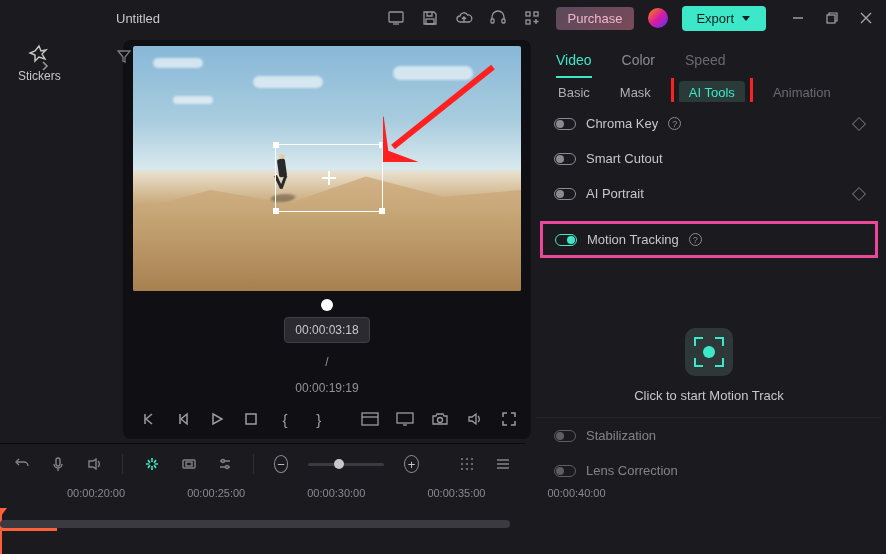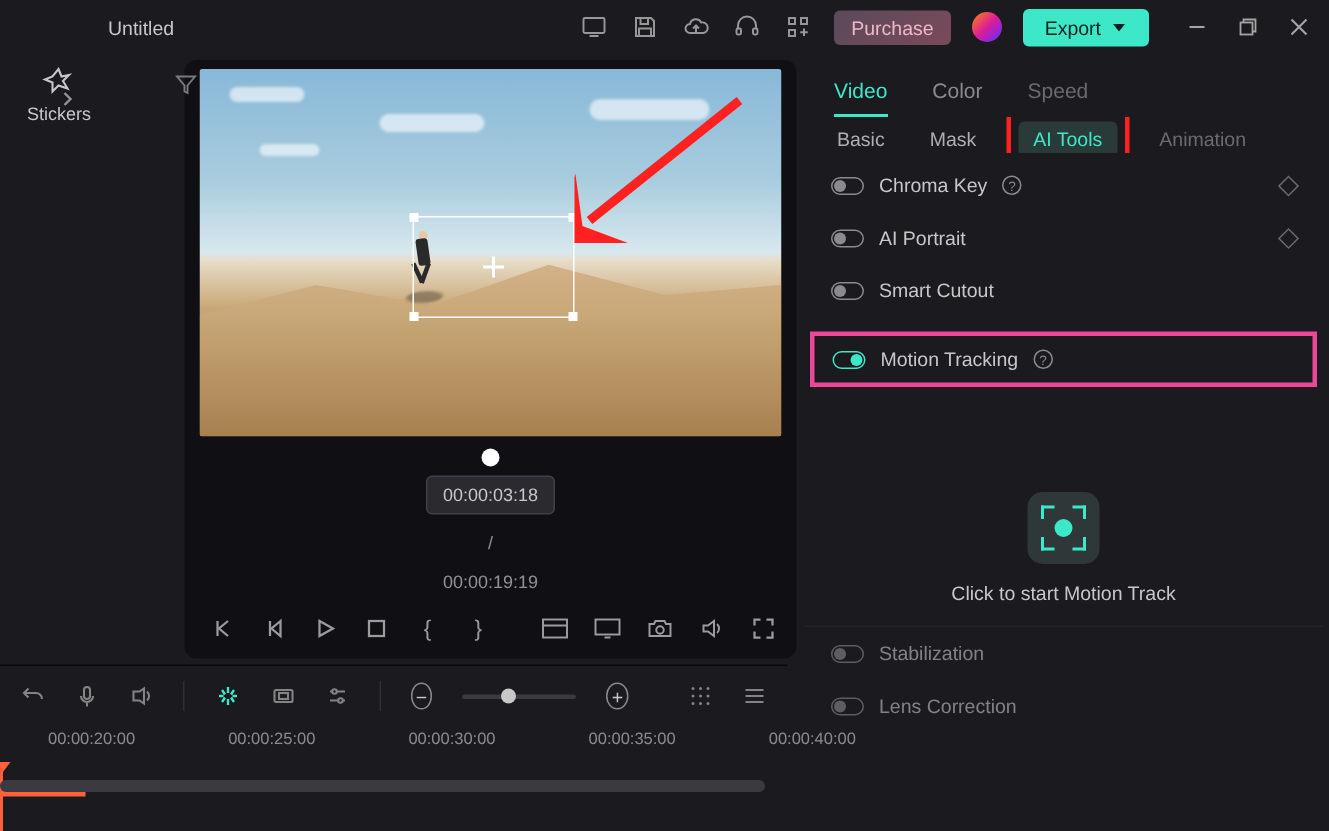--- a/index.html
+++ b/index.html
@@ -1,19 +1,19 @@
 <!DOCTYPE html>
 <html><head>
 <meta charset="utf-8">
 <style>
 * { margin: 0; padding: 0; box-sizing: border-box; font-family: -apple-system, BlinkMacSystemFont, "Segoe UI", Arial, sans-serif; }
 body { width: 886px; height: 554px; background: #1a1a1f; color: #c8c8c8; overflow: hidden; position: relative; }
 
 .titlebar { height: 36px; display: flex; align-items: center; padding: 0 10px; }
-.titlebar .title { font-size: 13px; margin-left: 62px; }
+.titlebar .title { font-size: 13px; margin-left: 106px; }
 .titlebar .right { margin-left: auto; display: flex; align-items: center; gap: 14px; }
 .titlebar .icon { width: 20px; height: 20px; display: flex; align-items: center; justify-content: center; opacity: 0.8; }
 .btn-purchase { background: linear-gradient(135deg, #5a4a5a, #7a4a5a); border-radius: 4px; padding: 4px 12px; font-size: 13px; color: #f0b8c8; }
 .orb { width: 20px; height: 20px; border-radius: 50%; background: linear-gradient(135deg, #ff8a00, #da1b9f, #5533ff); }
 .btn-export { background: #3de8c9; border-radius: 4px; padding: 5px 16px 5px 14px; font-size: 13px; color: #0a2020; display: flex; align-items: center; gap: 8px; }
 .chev-down { width: 0; height: 0; border-left: 4px solid transparent; border-right: 4px solid transparent; border-top: 5px solid #0a2020; }
 
 .main-row { display: flex; height: 407px; }
 
 .sidebar { width: 115px; display: flex; }
@@ -100,21 +100,21 @@
 .props-lower { margin-top: auto; padding: 10px 18px 6px; display: flex; flex-direction: column; gap: 20px; border-top: 1px solid #2a2a30; opacity: 0.6; }
 
 .timeline { height: 110px; border-top: 1px solid #0a0a0e; display: flex; flex-direction: column; width: 525px; }
 .timeline-tools { height: 40px; display: flex; align-items: center; gap: 20px; padding: 0 14px; }
 .tl-icon { width: 18px; height: 18px; display: flex; align-items: center; justify-content: center; opacity: 0.75; }
 .tl-icon.active { color: #3de8c9; opacity: 1; }
 .tl-sep { width: 1px; height: 20px; background: #2e2e34; }
 .zoom-slider { width: 96px; height: 3px; background: #3a3a40; border-radius: 2px; position: relative; }
 .zoom-thumb { position: absolute; top: 50%; left: 40%; transform: translate(-50%,-50%); width: 10px; height: 10px; background: #c8c8c8; border-radius: 50%; }
 .zoom-btn { width: 18px; height: 18px; border: 1.5px solid #8a8a90; border-radius: 50%; display: flex; align-items: center; justify-content: center; font-size: 13px; line-height: 1; }
-.timeline-ruler { height: 38px; position: relative; padding-top: 3px;}
+.timeline-ruler { height: 38px; position: relative; padding-top: 3px; padding-left: 35px;}
 .ruler-times { display: flex; gap: 62px; padding-left: 32px; font-size: 11px; color: #8a8a90; }
 .playhead { position: absolute; left: 0; top: 30px; bottom: -40px; width: 2px; background: #ff6038; }
 .playhead::before { content: ''; position: absolute; top: -6px; left: -5px; width: 0; height: 0; border-left: 6px solid transparent; border-right: 6px solid transparent; border-top: 8px solid #ff6038; }
 .timeline-track { height: 26px; position: relative; }
 .clip { position: absolute; top: 2px; left: 0; width: 57px; height: 7px; background: #ff6038; }
 
 .scrolltrack { position: absolute; left: 0; top: 520px; height: 10px; width: 525px; }
 .scrollthumb { position: absolute; left: 0; top: 0; height: 8px; width: 510px; background: #3a3a40; border-radius: 4px; }
 
 svg { display: block; }
@@ -340,28 +340,28 @@
             <div class="knob"></div>
           </div>
         <span class="prop-label">Chroma Key</span>
         <span class="help-icon">?</span>
         <div class="diamond"></div>
       </div>
       <div class="prop-row">
         <div class="toggle">
             <div class="knob"></div>
           </div>
+        <span class="prop-label">Smart Cutout</span>
+      </div>
+      <div class="prop-row">
+        <div class="toggle">
+            <div class="knob"></div>
+          </div>
         <span class="prop-label">AI Portrait</span>
         <div class="diamond"></div>
-      </div>
-      <div class="prop-row">
-        <div class="toggle">
-            <div class="knob"></div>
-          </div>
-        <span class="prop-label">Smart Cutout</span>
       </div>
       <div class="motion-tracking-row">
         <div class="toggle on">
             <div class="knob"></div>
           </div>
         <span class="prop-label">Motion Tracking</span>
         <span class="help-icon">?</span>
       </div>
 
       <div class="motion-track-btn">

